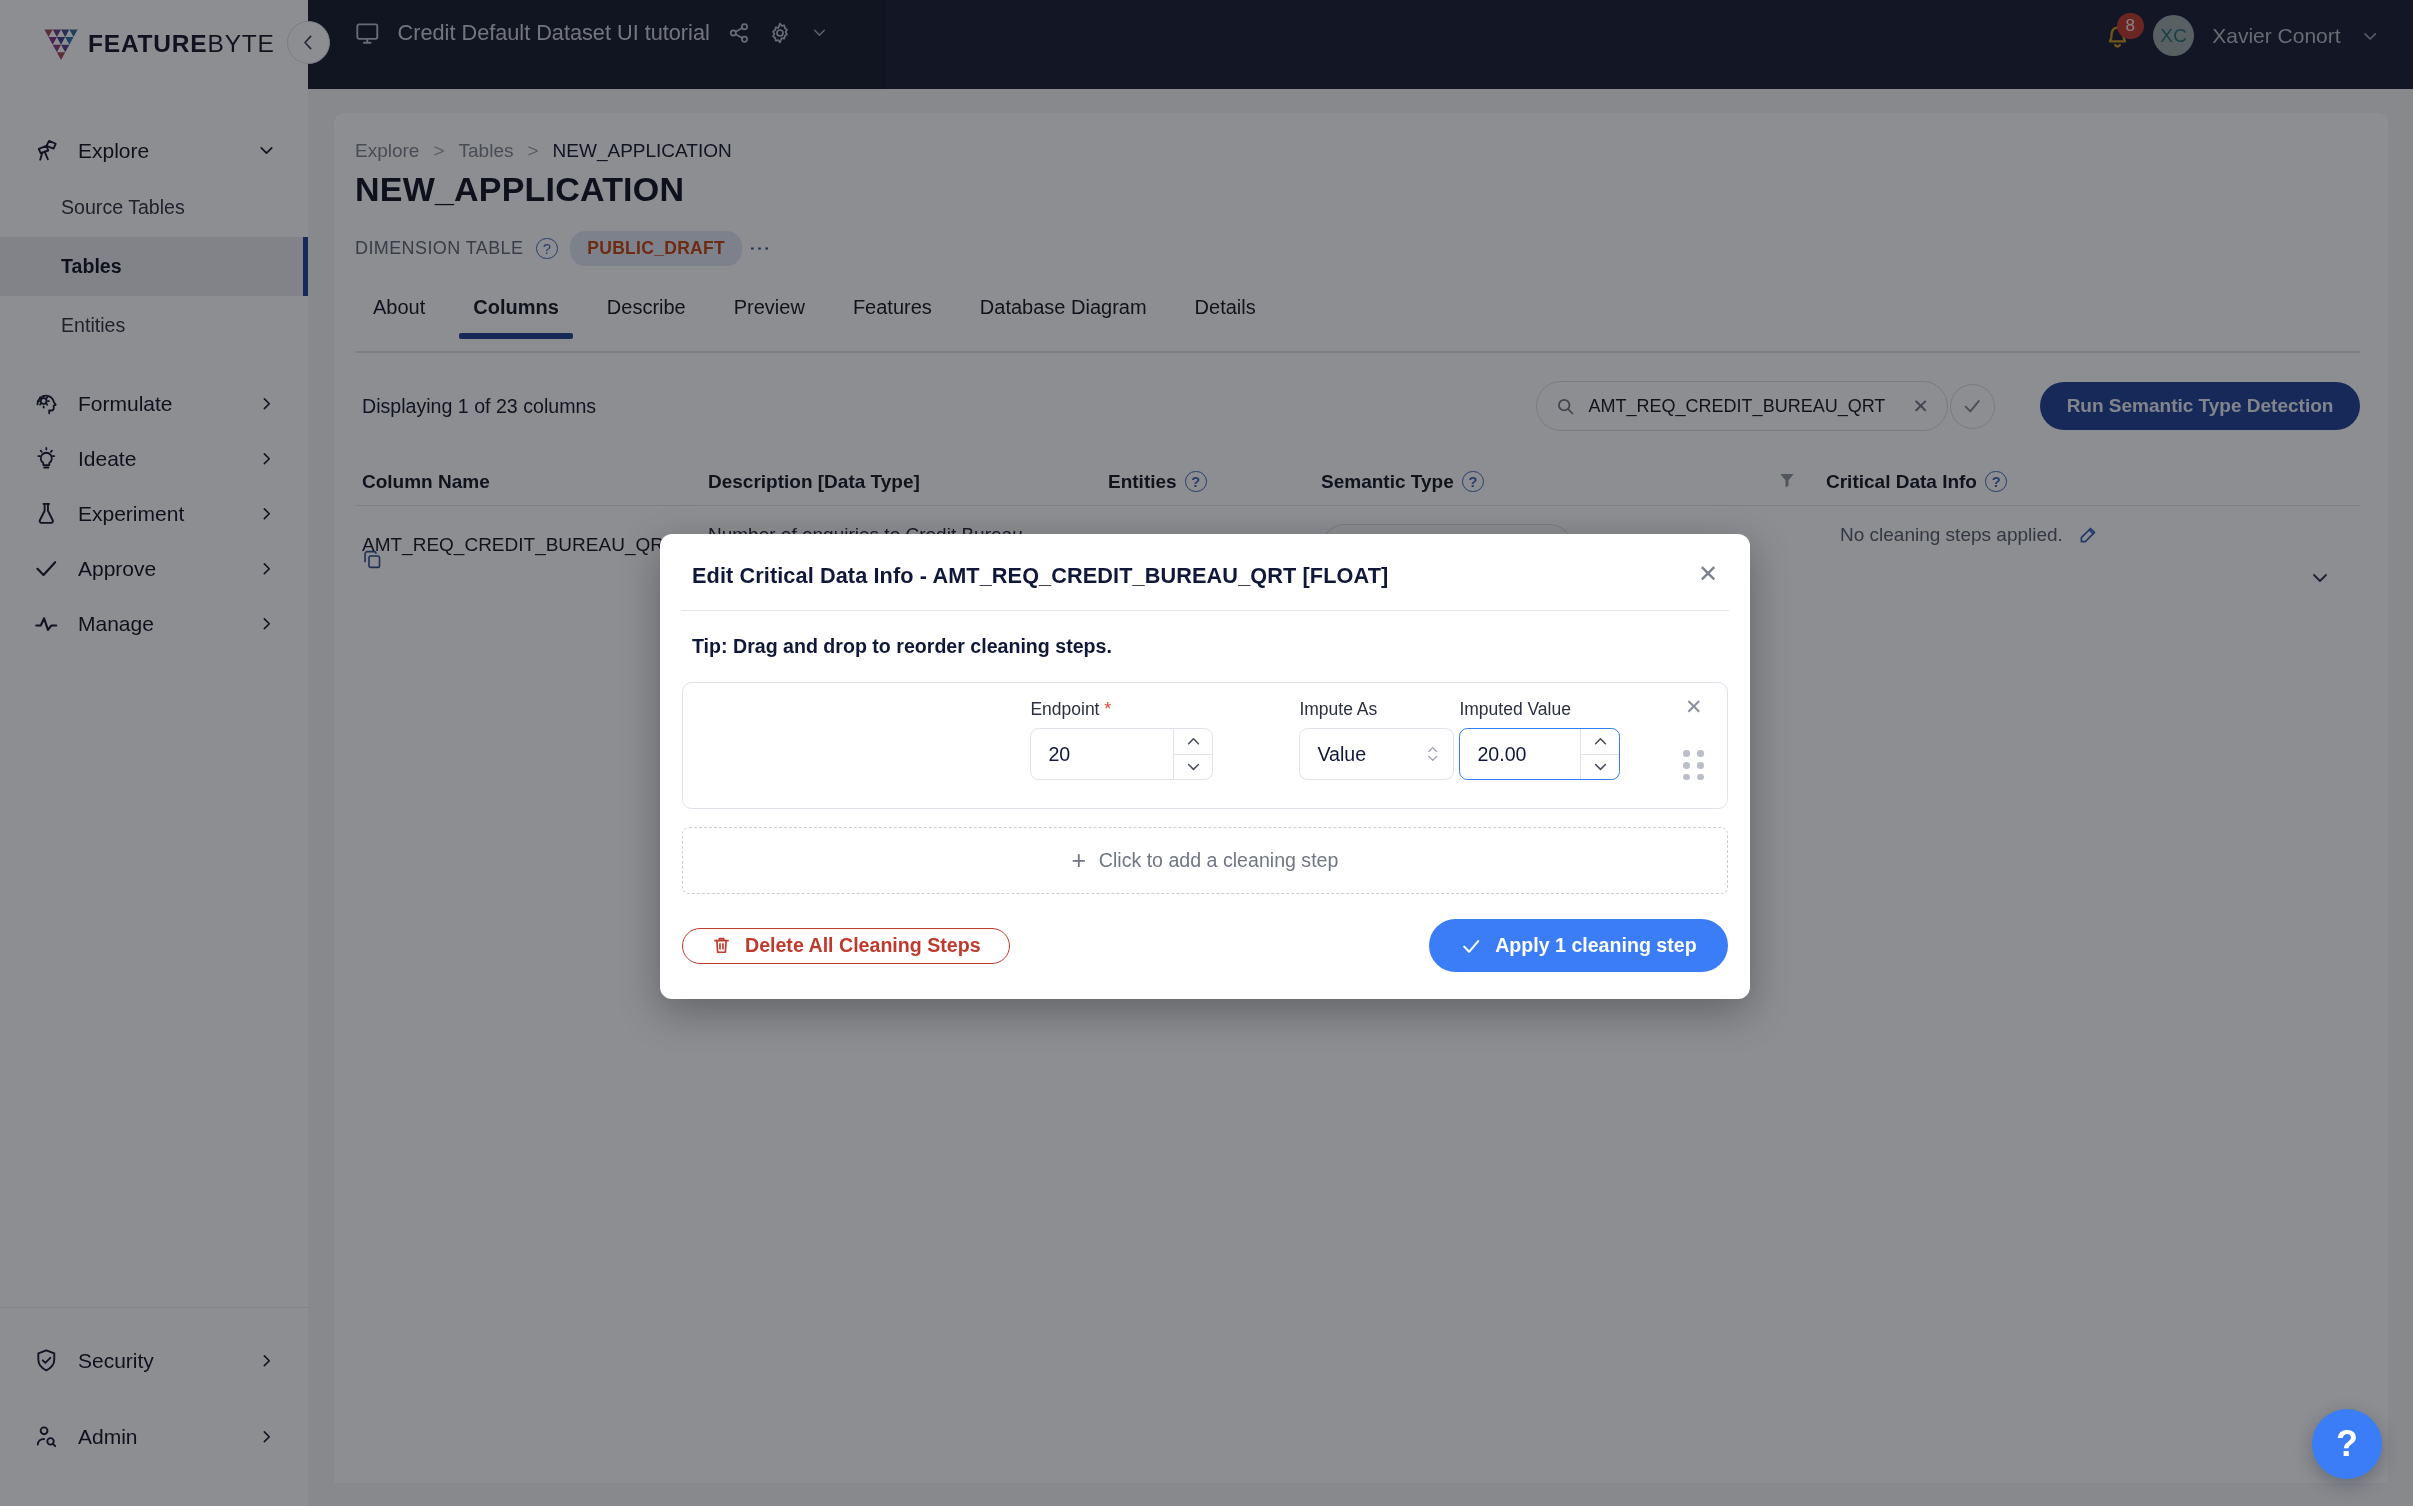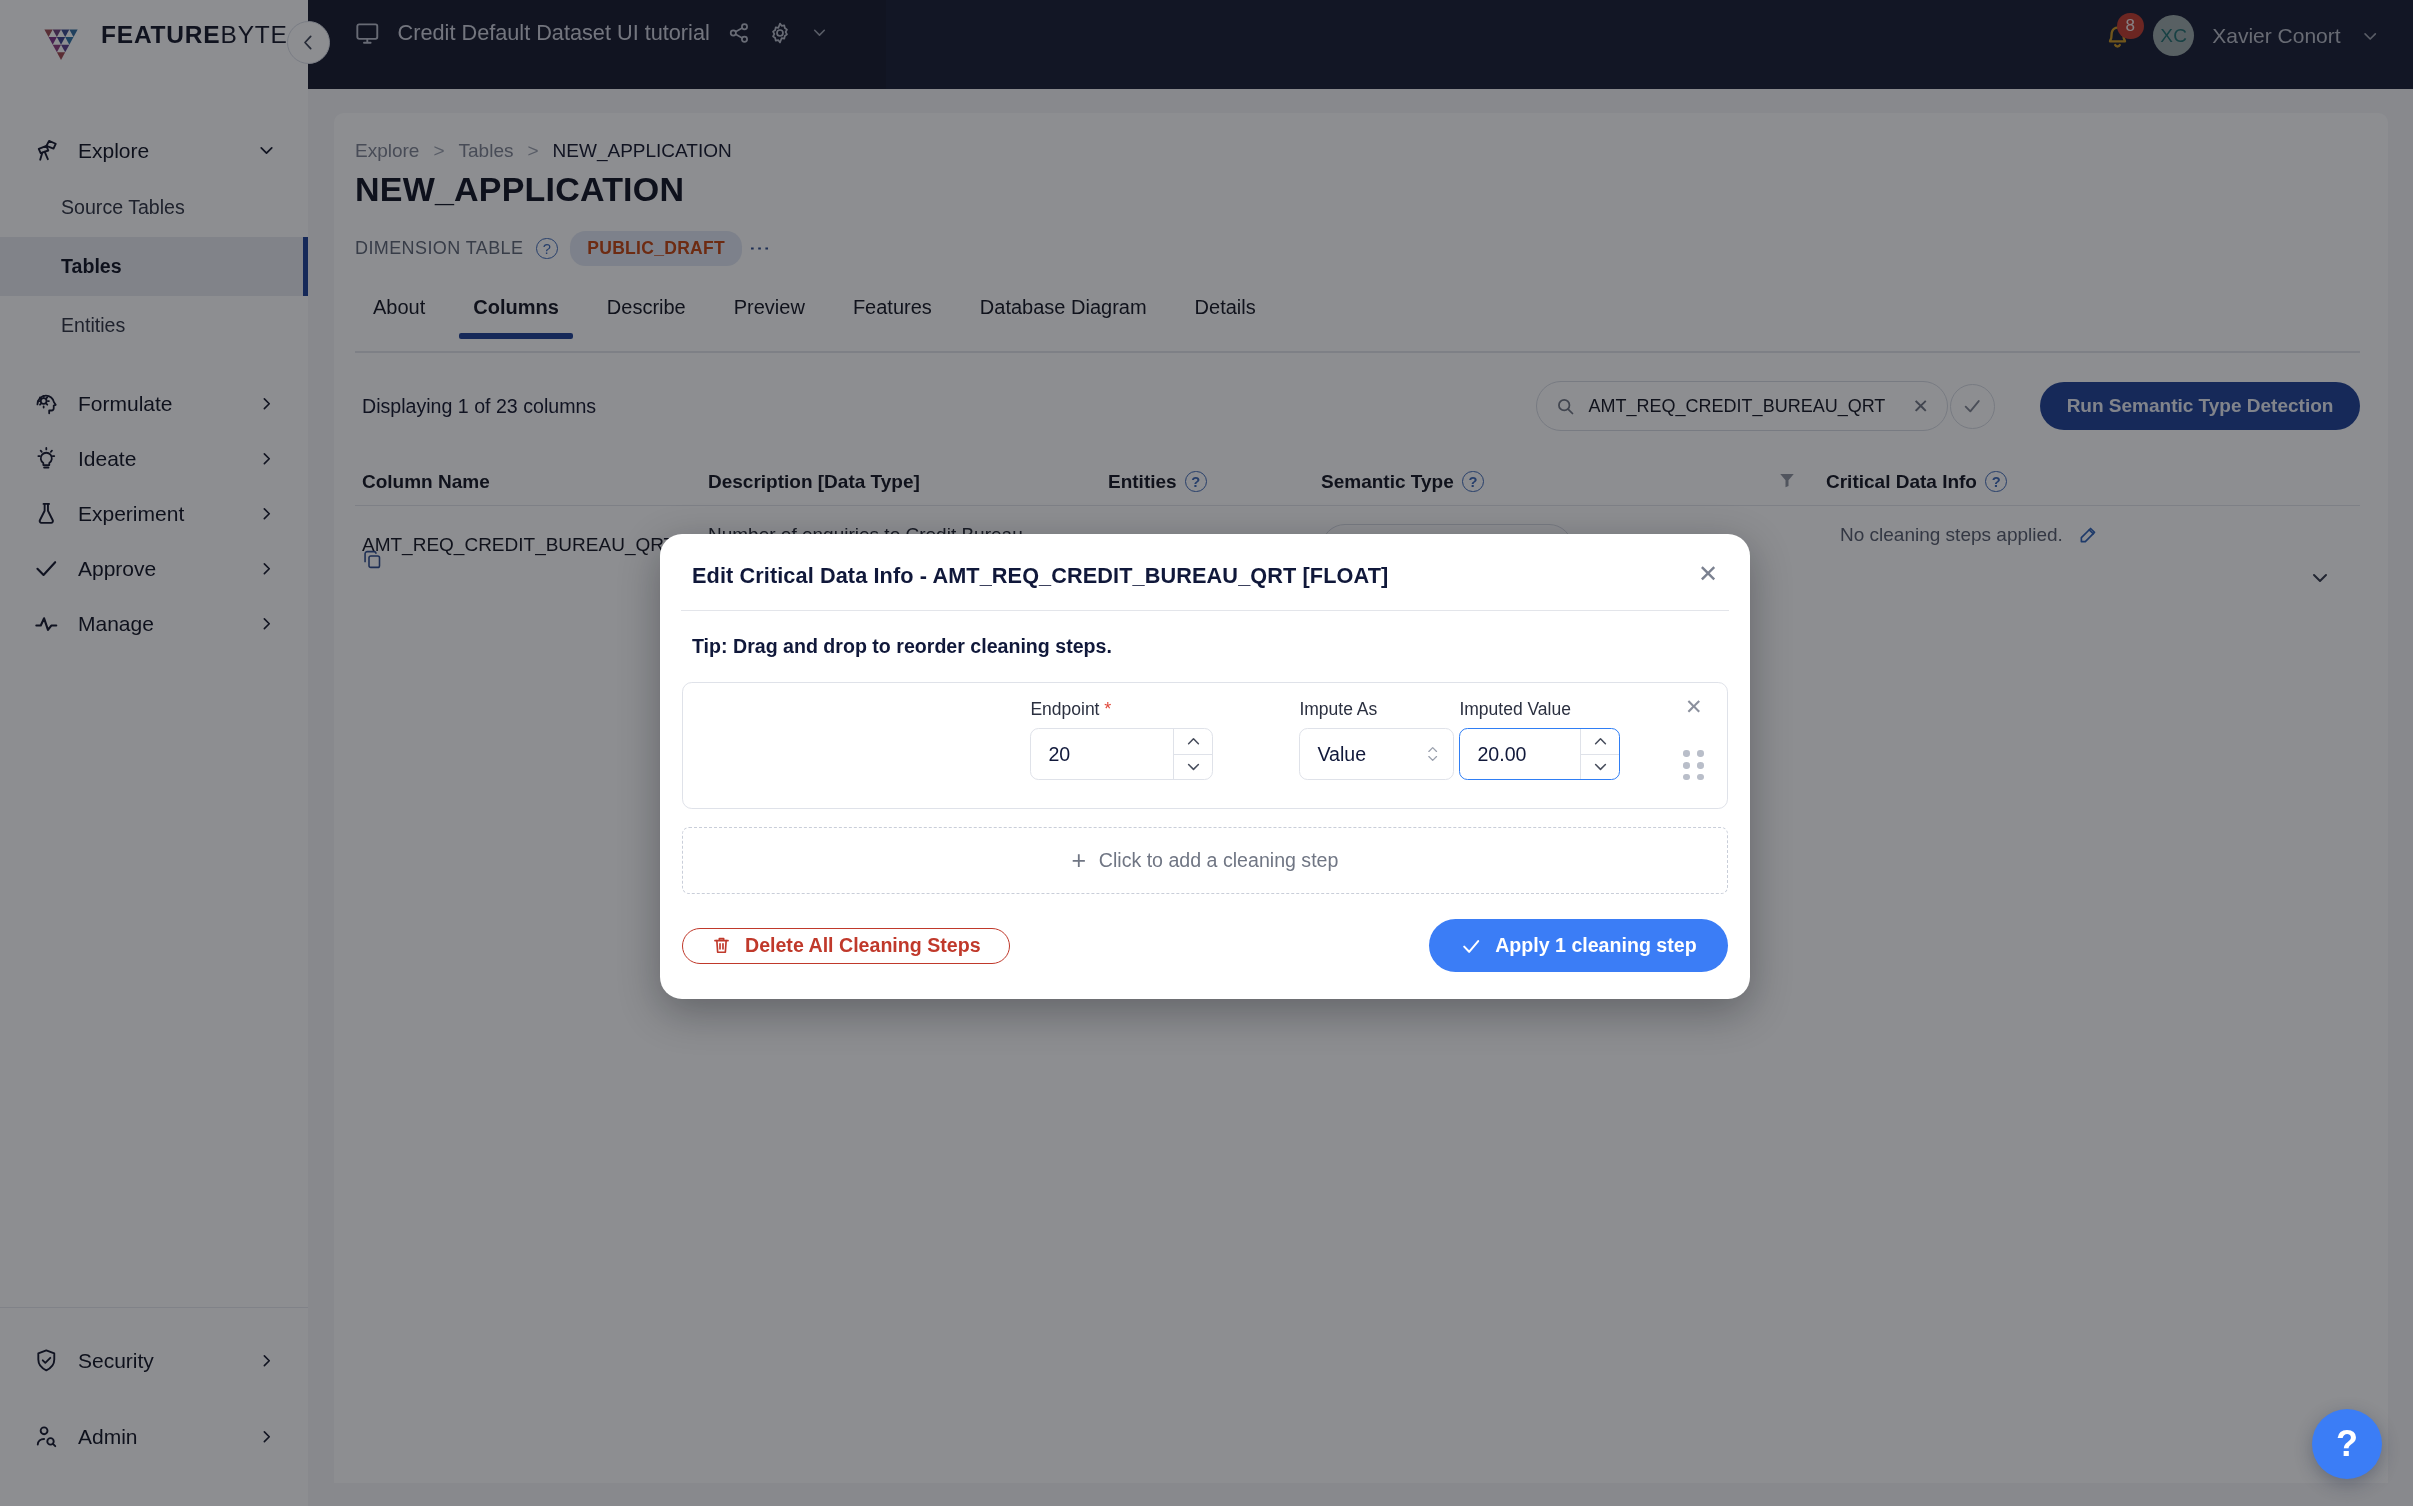--- a/index.html
+++ b/index.html
@@ -8,21 +8,21 @@
     font-family: "Liberation Sans", sans-serif;
     background: #ffffff;
     overflow: hidden;
   }
   #app { position: relative; width: 2413px; height: 1507px; }
 
   
   .topbar { position: absolute; left: 0; top: 0; width: 2413px; height: 89px; background: #ffffff; z-index: 5; }
   .topbar-dark { position: absolute; left: 308px; top: 0; width: 2105px; height: 89px; background: #12162a; }
   .topbar-dark2 { position: absolute; left: 886px; top: 0; width: 1527px; height: 89px; background: #141a30; }
-  .logo-wrap { position: absolute; left: 43px; top: 21px; display: flex; gap: 15px; }
+  .logo-wrap { position: absolute; left: 43px; top: 21px; display: flex; align-items: center; gap: 2px; }
   .logo-mark { width: 43px; height: 46px; position: relative; }
   .logo-text { font-size: 24.5px; letter-spacing: 0.8px; color: #111426; }
   .logo-text b { font-weight: 700; }
   .logo-text span { font-weight: 400; }
   .collapse-btn {
     position: absolute; left: 287px; top: 21px; width: 43px; height: 43px; border-radius: 50%;
     background: #ffffff; border: 1.4px solid #d9dde6; display: flex; align-items: center; justify-content: center;
     color: #3b4254; font-size: 22.4px; z-index: 8;
   }
   .ws-block { position: absolute; left: 354px; top: 19.6px; display: flex; align-items: center; gap: 17px; color: #c9ccd6; }
@@ -100,21 +100,21 @@
   .row-chevron { position: absolute; right: 28px; top: 52px; color: #33384a; font-size: 21px; }
   .sem-pill { position: absolute; width: 252px; height: 48px; border: 1.4px solid #d6dae2; border-radius: 24px; background: #fff; }
   .funnel { color: #8d929e; }
 
   
   .overlay { position: absolute; inset: 0; background: rgba(16,18,26,0.48); z-index: 20; }
 
   
   .modal {
     position: absolute; left: 660px; top: 534px; width: 1090px; background: #ffffff;
-    border-radius: 22px; z-index: 30; box-shadow: 0 12.6px 42px rgba(10,12,20,.32);
+    border-radius: 12px; z-index: 30; box-shadow: 0 12.6px 42px rgba(10,12,20,.32);
     padding: 0 0 7px 0;
   }
   .modal-head { padding: 29px 32px 0 32px; display: flex; align-items: flex-start; justify-content: space-between; }
   .modal-title { font-size: 21.7px; font-weight: 700; color: #10183a; letter-spacing: 0.1px; }
   .modal-close { color: #7b8190; font-size: 24px; line-height: 1; cursor: pointer; margin-top: -1.4px; }
   .modal-rule { margin: 21px 21px 0 21px; height: 1.4px; background: #e3e5ea; }
   .modal-tip { padding: 24px 32px 0 32px; font-size: 19.6px; font-weight: 700; color: #10183a; }
 
   .step-card { margin: 24px 22.4px 0 22.4px; border: 1.4px solid #dfe2e9; border-radius: 9.8px; height: 127px; position: relative; padding: 15.4px 0 0 0; }
   .fld { position: absolute; top: 15.4px; }

